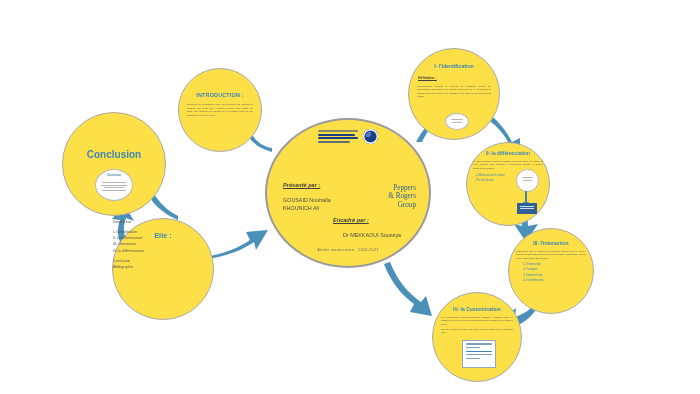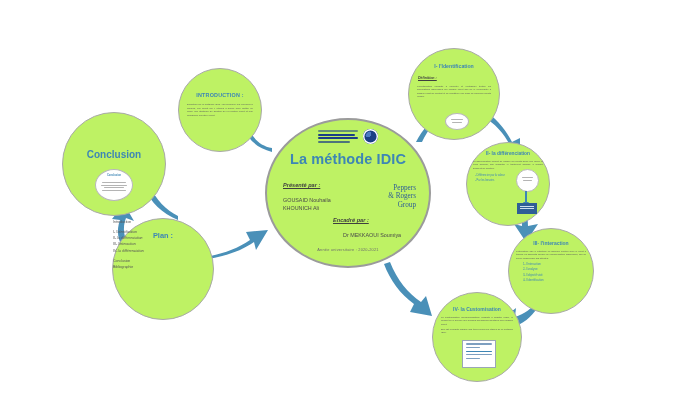--- a/index.html
+++ b/index.html
@@ -5,21 +5,21 @@
   html,body{margin:0;padding:0;}
   body{
     width:700px;height:394px;overflow:hidden;background:#ffffff;
     font-family:"Liberation Sans", sans-serif;
     -webkit-font-smoothing:antialiased;
   }
   #canvas{position:relative;width:700px;height:394px;background:#fff;}
 
   
   .node{position:absolute;border-radius:50%;box-sizing:border-box;
-        border:1.4px solid #a9a9a9;background:#bef264;}
+        border:1.4px solid #a9a9a9;background:#fde047;}
   .node .ttl{position:absolute;left:0;right:0;text-align:center;
              color:#3d86b5;font-weight:bold;}
   .body-txt{position:absolute;color:#5b5b5b;line-height:1.45;
             text-align:justify;}
 
   
   #center{left:265px;top:118px;width:166px;height:150px;
           border:2.2px solid #9b9b9b;}
   #center .logo-row{position:absolute;top:9px;left:0;right:0;
           display:flex;align-items:center;justify-content:center;gap:5px;}
@@ -149,21 +149,20 @@
     <div class="logo-row">
       <span class="uni-mark">
         <i></i>
           <i></i>
           <i></i>
           <i></i>
       </span>
       <span class="uni-seal"></span>
     </div>
 
-    <div class="ttl" id="title-idic">La méthode IDIC</div>
 
     <div class="meta meta-lbl" style="left:16px;top:62px;">Présenté par :</div>
     <div class="meta meta-val" style="left:16px;top:76px;white-space:pre-line;">GOUSAID Nouhaila
 KHOUNICH Ali</div>
 
     <div class="meta meta-lbl" style="left:66px;top:97px;">Encadré par :</div>
     <div class="meta meta-val" style="left:76px;top:111px;">Dr MEKKAOUI Soumiya</div>
 
     <div id="pr-logo" style="white-space:pre-line;">Peppers
 &amp; Rogers
@@ -184,21 +183,21 @@
       </div>
     </div>
   </div>
 
   <div id="n-intro" class="node">
     <div class="ttl">INTRODUCTION :</div>
     <div class="body-txt" id="intro-txt">Définition de la méthode IDIC : Développée par Peppers &amp; Rogers, elle décrit les 4 étapes à suivre pour mettre en place une stratégie de gestion de la relation client et une démarche orientée client.</div>
   </div>
 
   <div id="n-plan" class="node">
-    <div class="ttl">Plan :</div>
+    <div class="ttl">Elle :</div>
     <div id="plan-list">
       <div>Introduction</div>
       <div class="grp it">I- l'identification</div>
       <div class="it">II- la différenciation</div>
       <div class="it">III- l'interaction</div>
       <div class="it">IV- la différenciation</div>
       <div class="grp">Conclusion</div>
       <div>Bibliographie</div>
     </div>
   </div>

